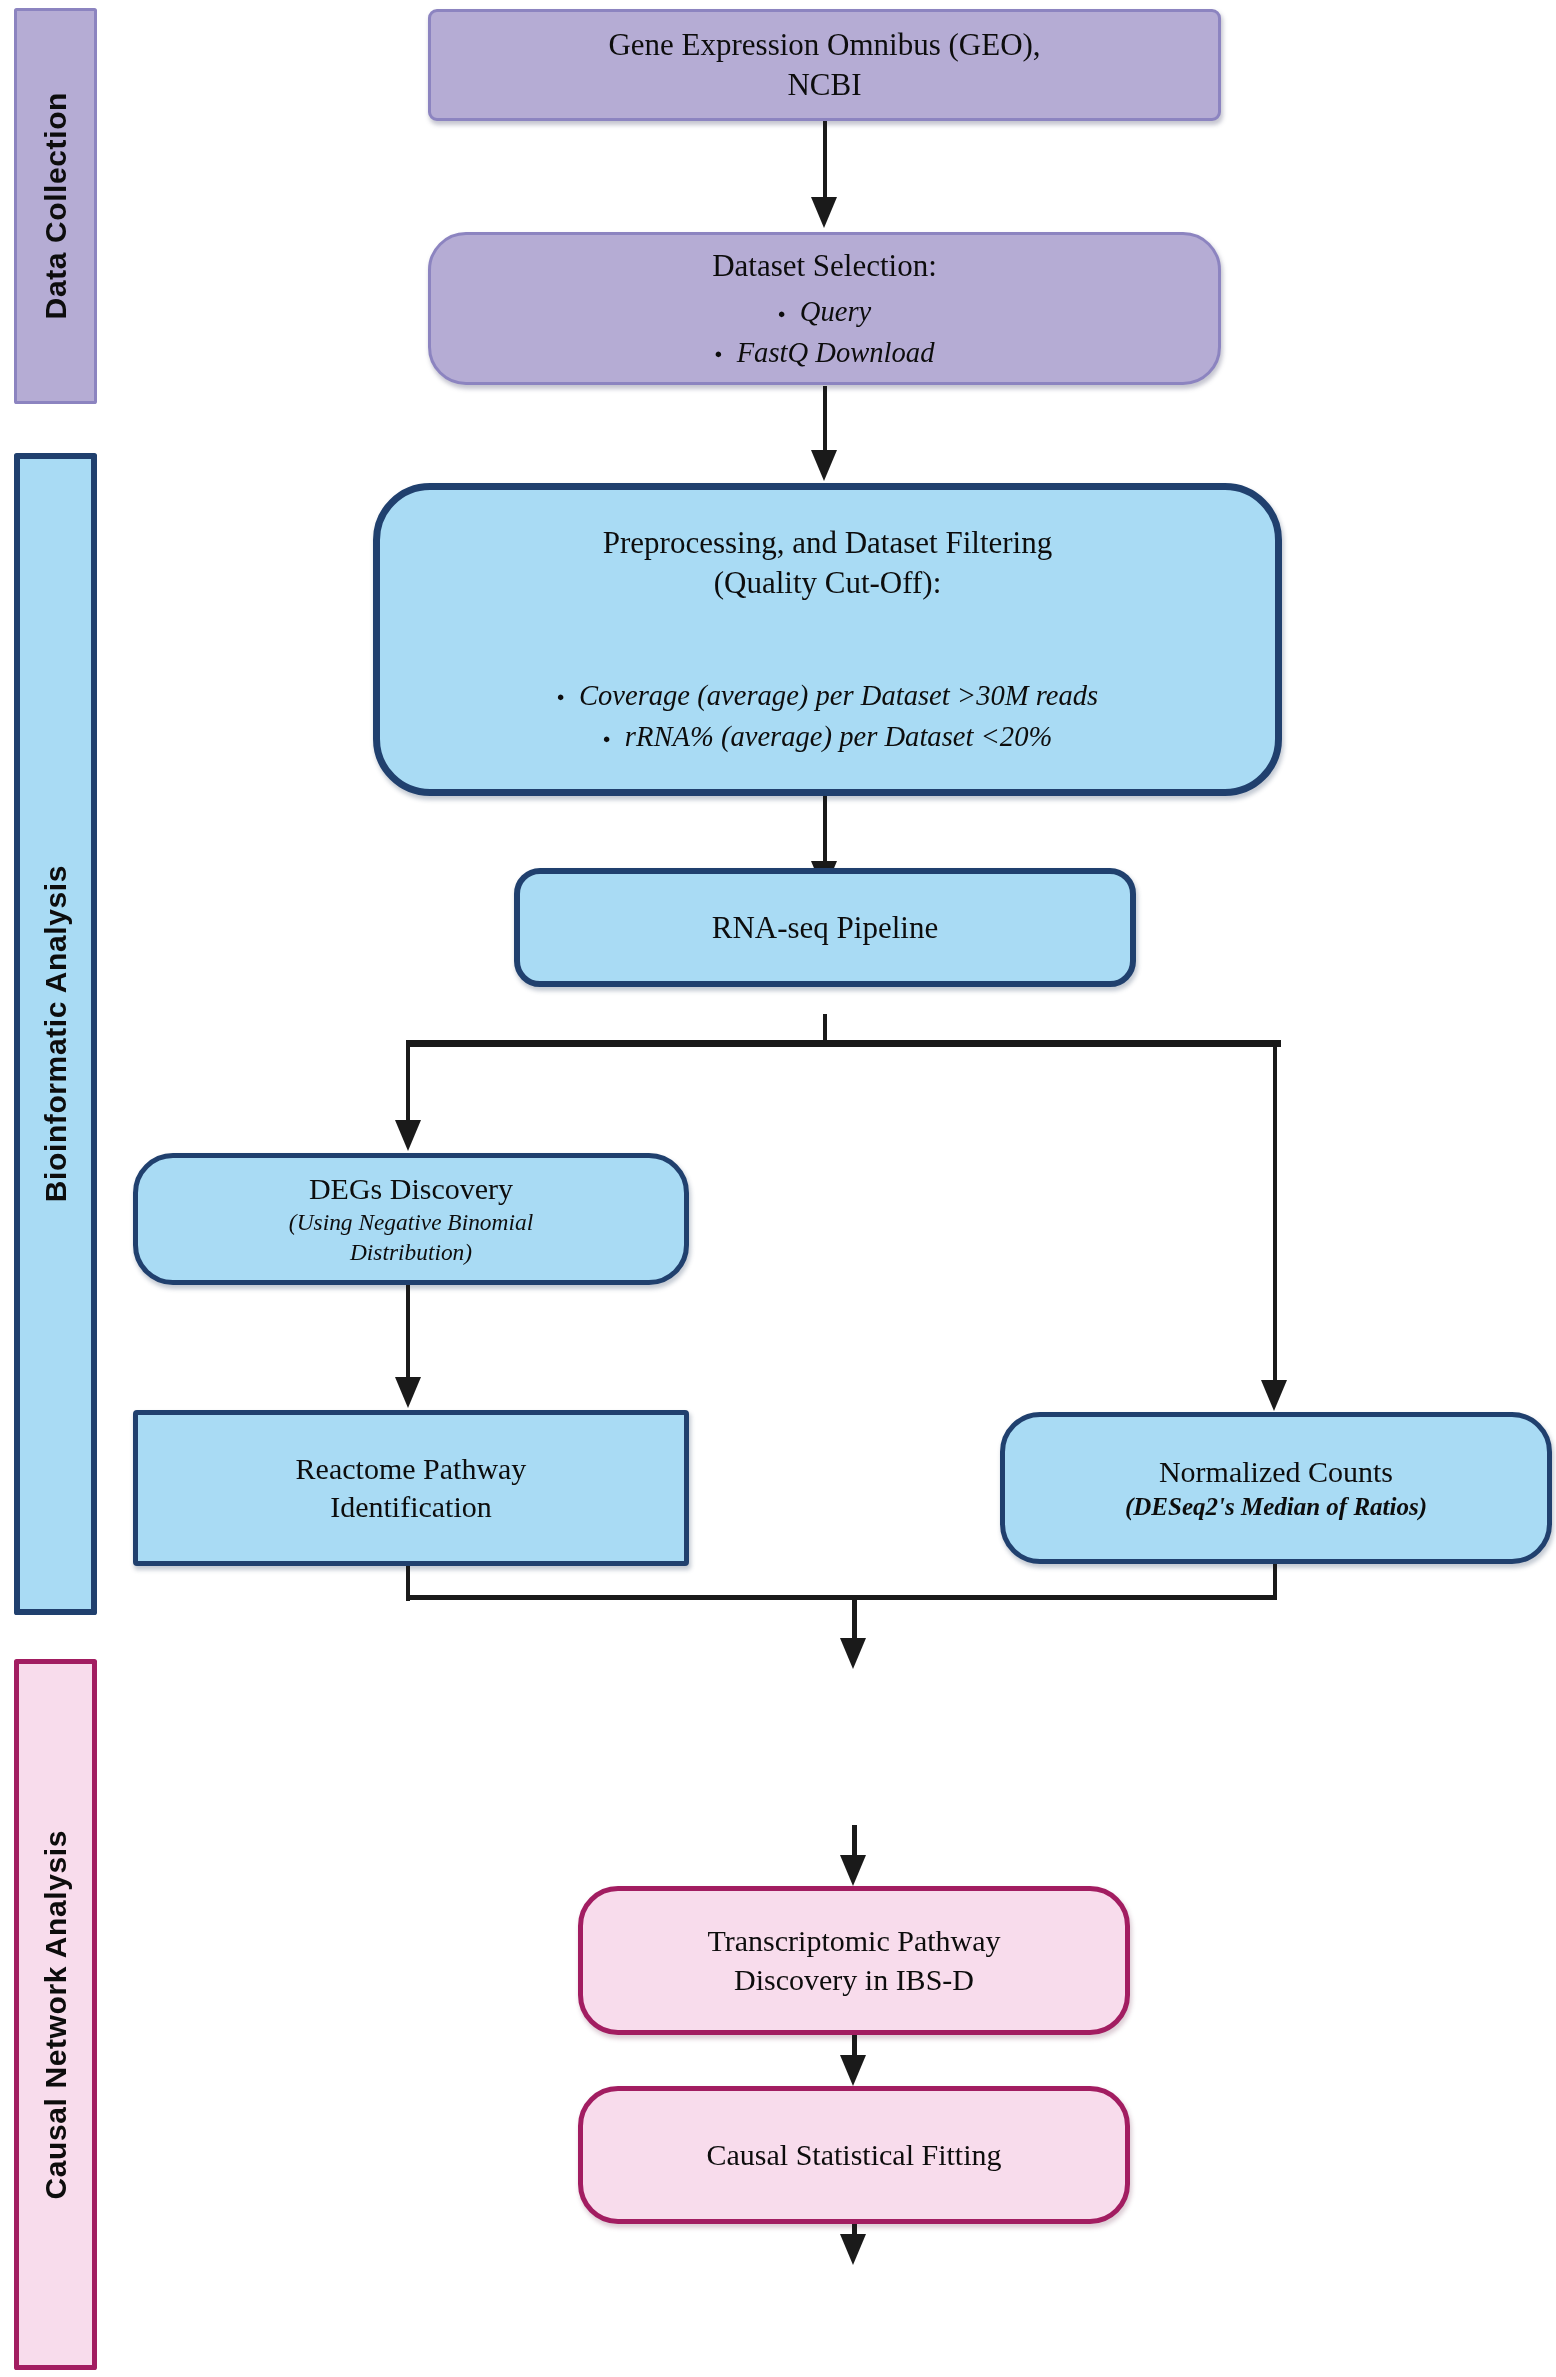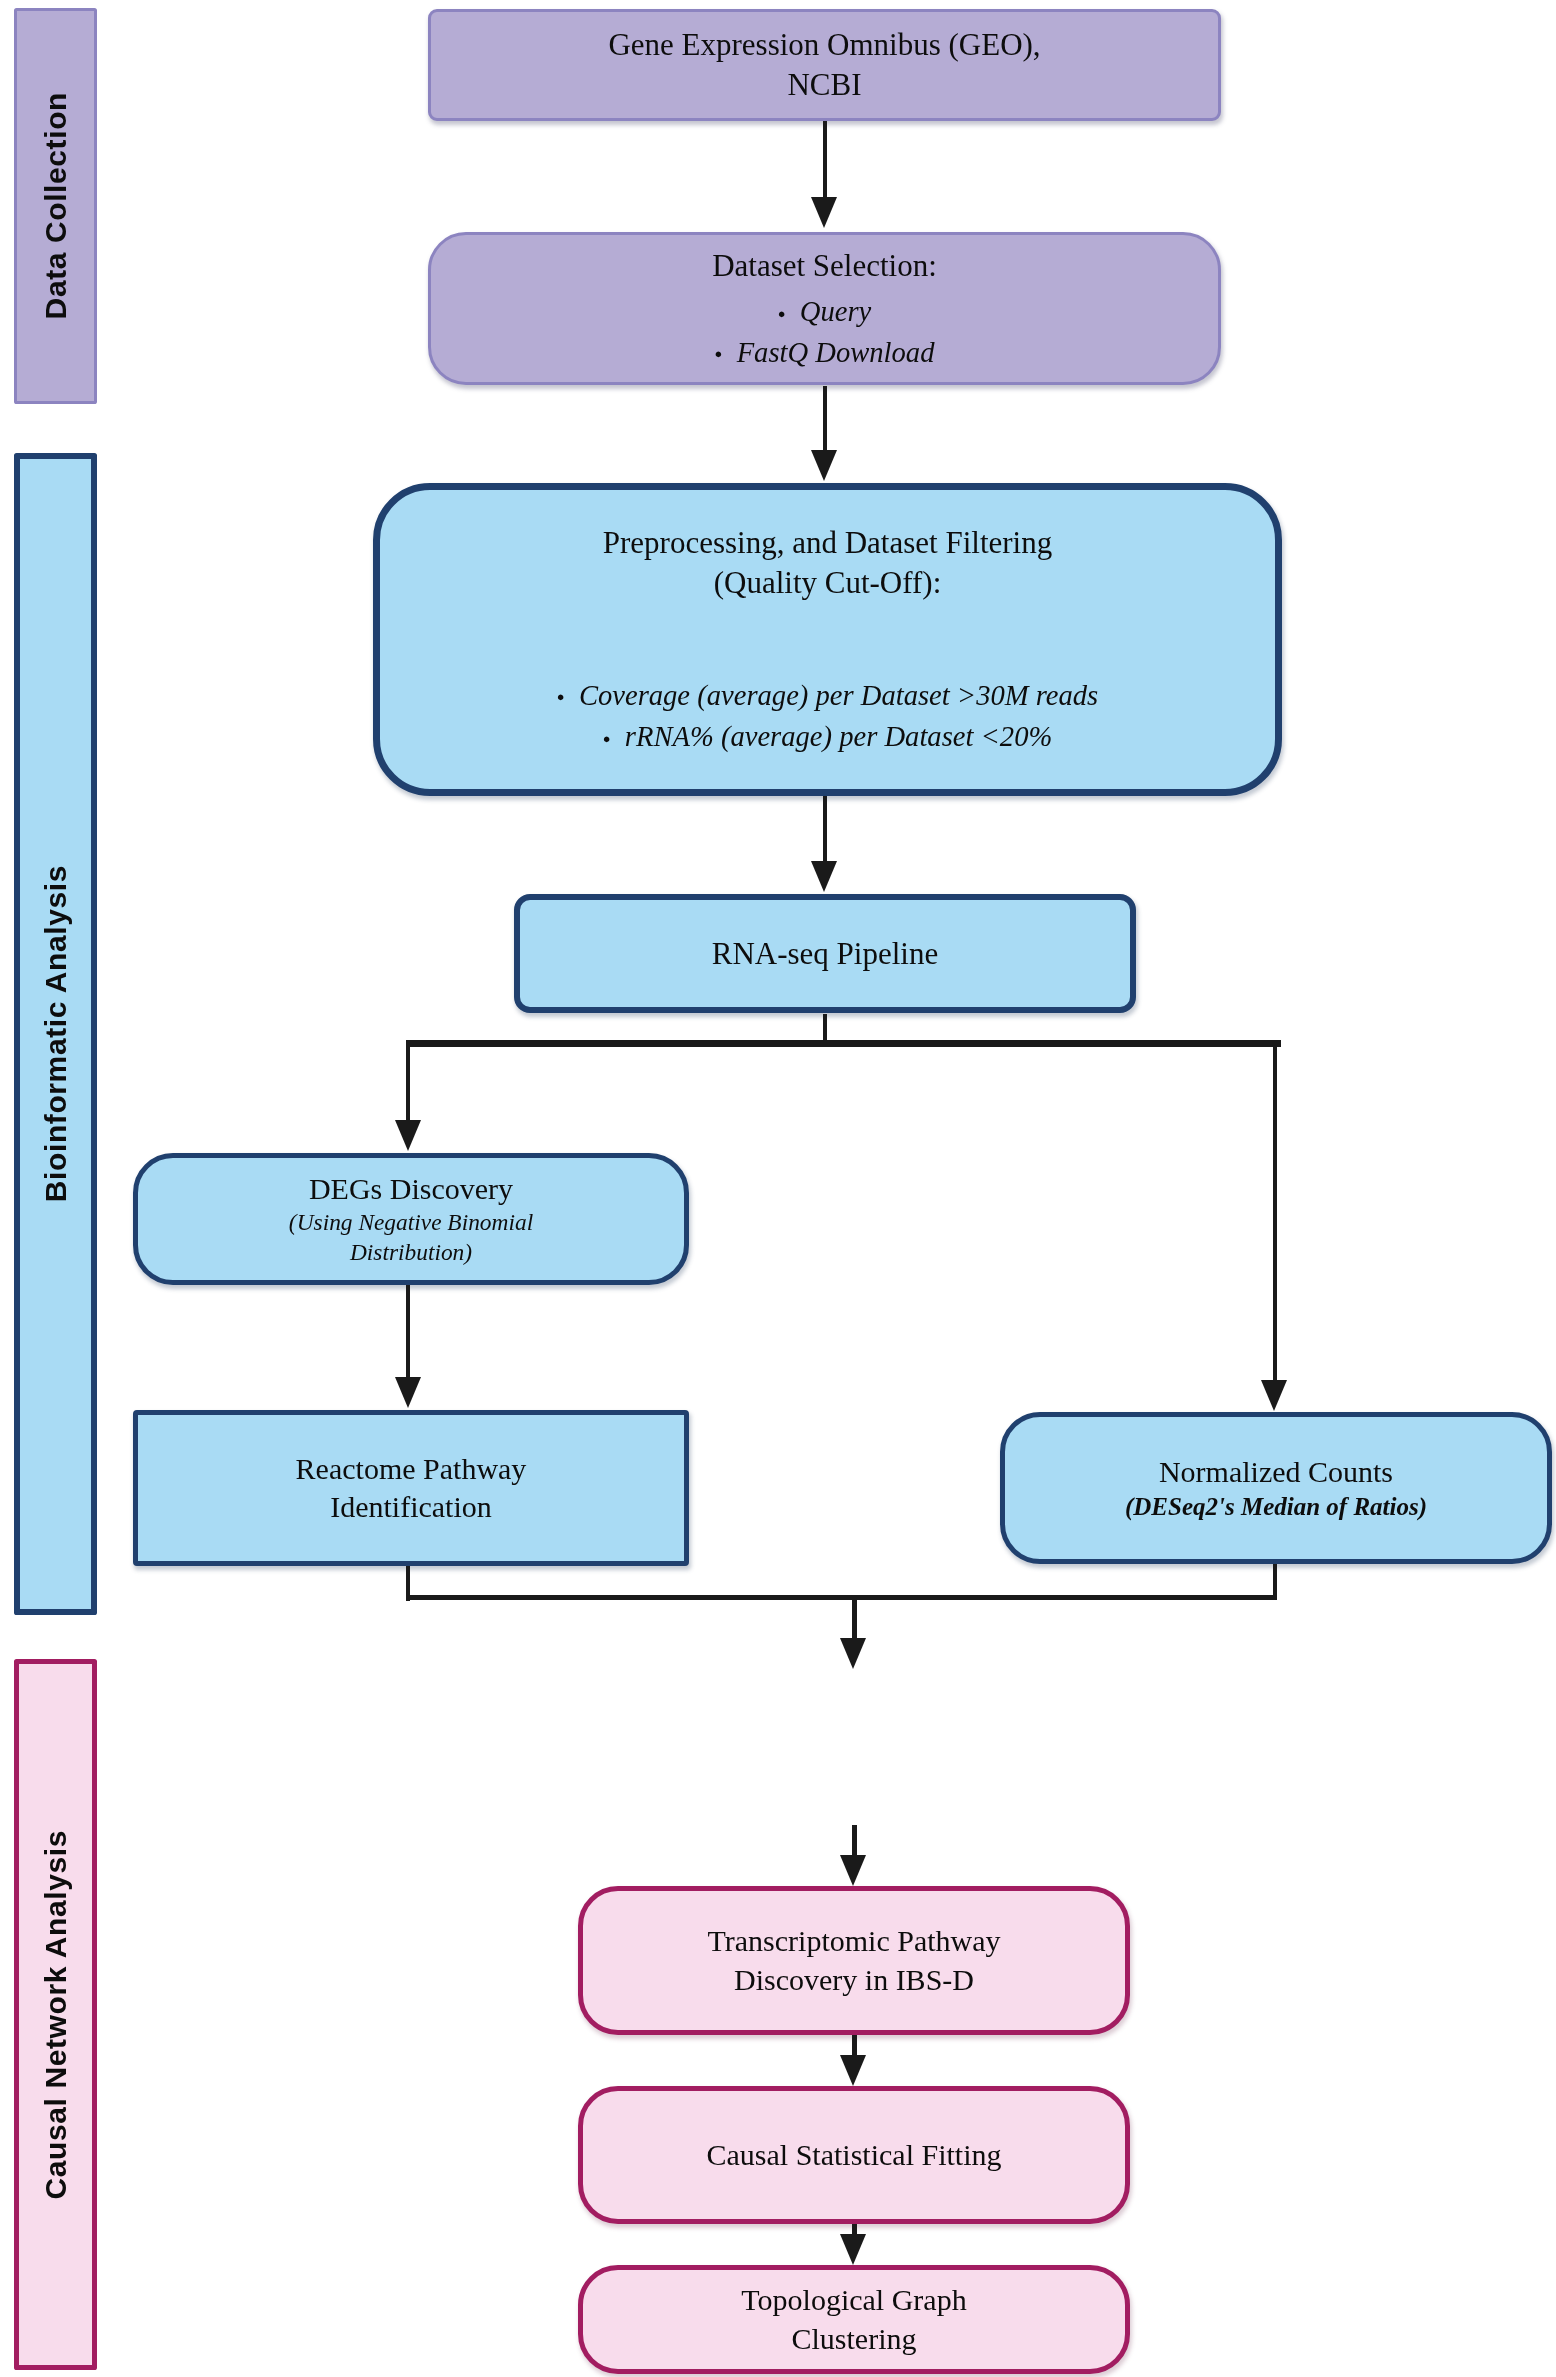--- a/index.html
+++ b/index.html
@@ -44,21 +44,21 @@
     border-radius:38px; box-shadow:1.9px 3.2px 4.5px rgba(90,90,120,.35);}
   .blue{ background:var(--blue-fill); border:6.5px solid var(--blue-border);
     border-radius:47px; box-shadow:1.9px 3.2px 4.5px rgba(60,80,110,.30);}
   .pink{ background:var(--pink-fill); border:5.2px solid var(--pink-border);
     border-radius:40px; box-shadow:1.9px 3.2px 4.5px rgba(120,60,90,.25);}
 
   #node-geo{ left:428px; top:9px; width:793px; height:112px; font-size:31px;border-radius:9px;}
   #node-dataset{ left:428px; top:232px; width:793px; height:153px; font-size:31px;}
   #node-preprocessing{ left:373px; top:483px; width:909px; height:313px;
     font-size:31px; border-radius:57px; border-width:7.8px;}
-  #node-rnaseq{ left:514px; top:894px; width:622px; height:119px; font-size:31px; border-radius:16px;}
+  #node-rnaseq{ left:514px; top:868px; width:622px; height:119px; font-size:31px; border-radius:26px;}
   #node-degs{ left:133px; top:1153px; width:556px; height:132px; font-size:30px; border-width:5.2px; border-radius:40px;}
   #node-degs .subtitle{ font-size:23.4px; }
   #node-reactome{ left:133px; top:1410px; width:556px; height:156px; font-size:30px; border-width:5.2px; border-radius:4px;}
   #node-normalized{ left:1000px; top:1412px; width:552px; height:152px; font-size:30px; border-width:5.2px; border-radius:40px;}
   #node-normalized .subtitle{ font-size:25px;font-weight:bold; }
   #node-semgraph{ left:578px; top:1669px; width:552px; height:156px; font-size:30px;}
   #node-semgraph .subtitle{ font-size:23.4px; }
   #node-transcriptomic{ left:578px; top:1886px; width:552px; height:149px; font-size:30px;}
   #node-causal-fitting{ left:578px; top:2086px; width:552px; height:138px; font-size:30px;}
   #node-topological{ left:578px; top:2265px; width:552px; height:109px; font-size:30px;}
@@ -185,19 +185,15 @@
   <div class="vline" style="left:852px; top:2035px; height:19.5px; width:4.5px;"></div>
   <div class="ahead" style="left:840px; top:2055px;"></div>
 
   <div class="node pink" id="node-causal-fitting">
     <div class="title">Causal Statistical Fitting</div>
   </div>
 
   <div class="vline" style="left:852px; top:2224px; height:10.4px; width:4.5px;"></div>
   <div class="ahead" style="left:840px; top:2234px;"></div>
 
-  <div class="node pink" id="node-topological">
-    <div class="title">Topological Graph
-Clustering</div>
-  </div>
 
 </div>
 
 
 </body></html>

